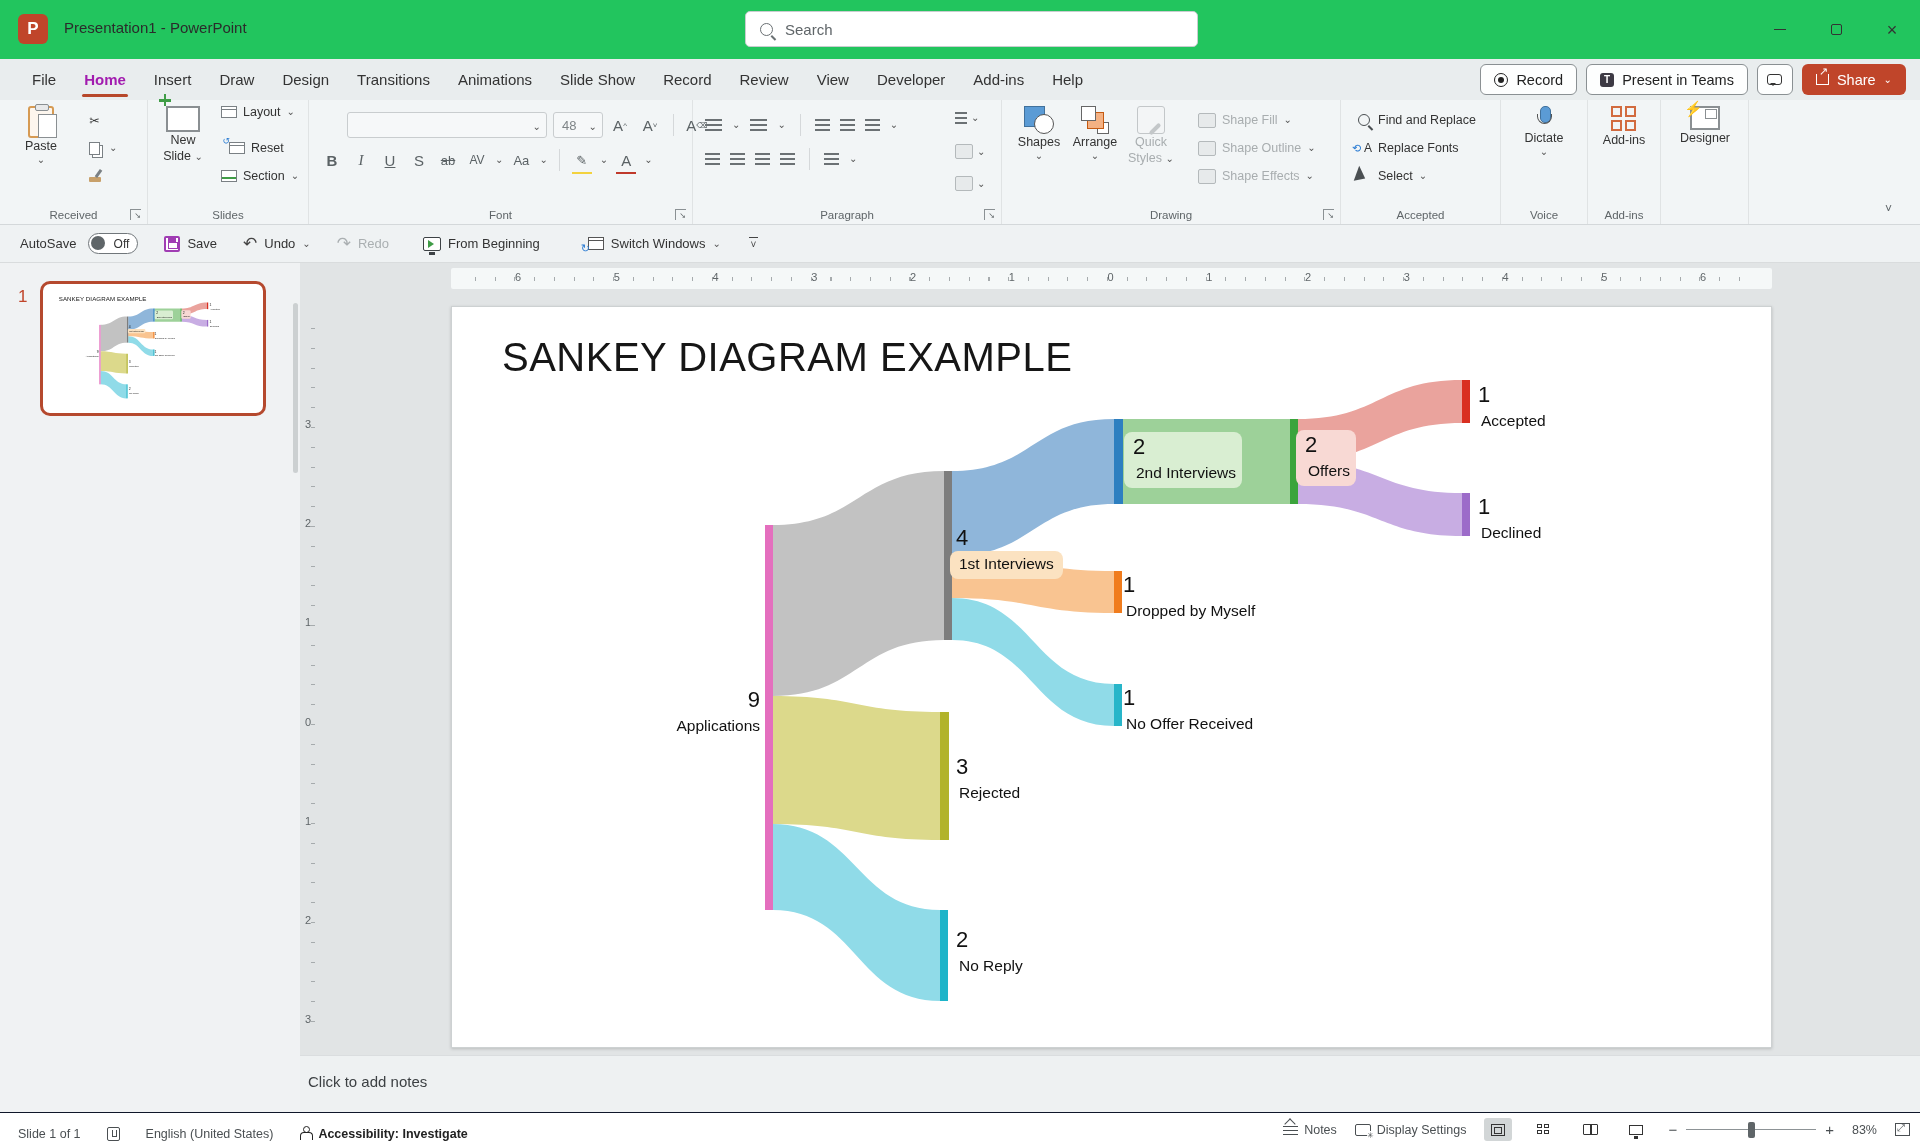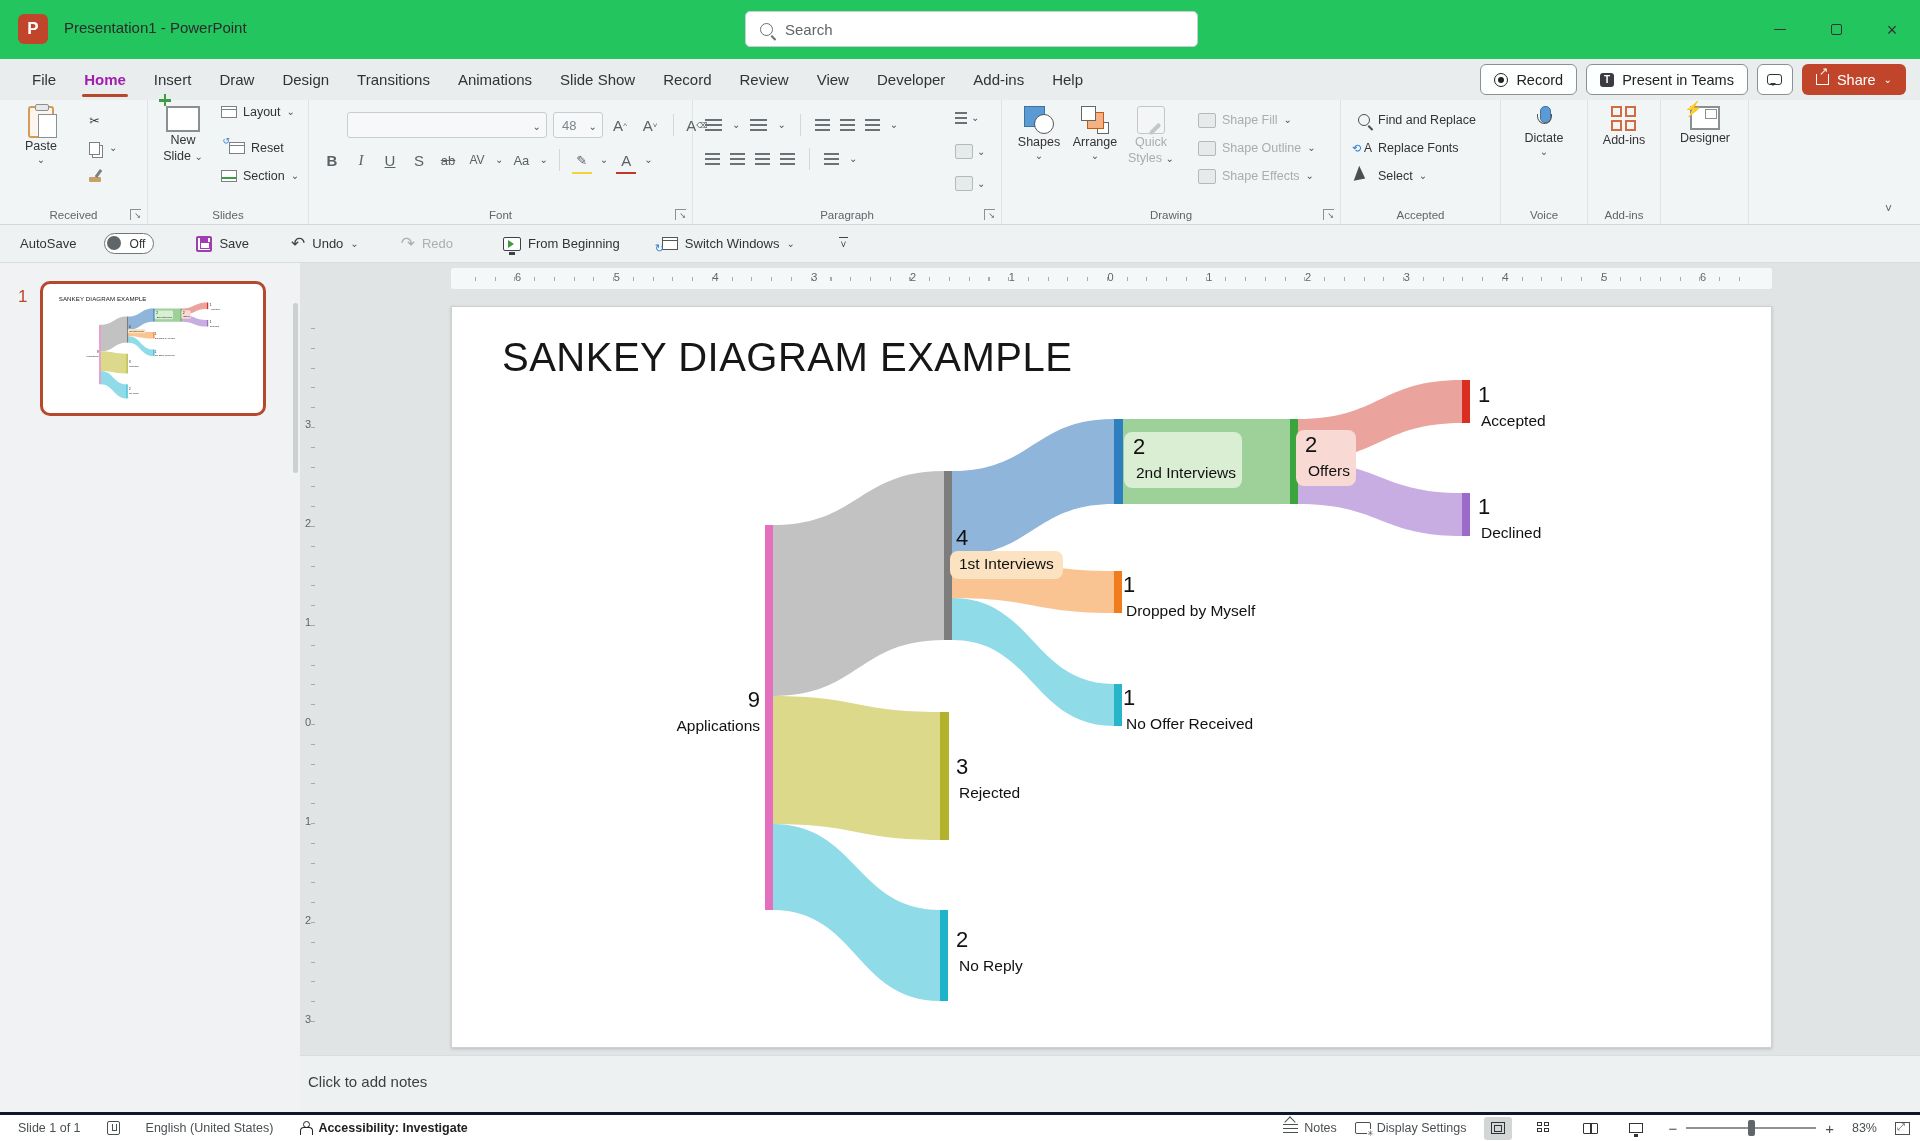--- a/index.html
+++ b/index.html
@@ -101,21 +101,21 @@
   .ic-mic::before{content:"";position:absolute;left:3px;top:0;width:9px;height:15px;border-radius:5px;background:#5b9bd5;border:1px solid #41719c}
   .ic-mic::after{content:"";position:absolute;left:0;top:8px;width:13px;height:9px;border:1.6px solid #555;border-top:none;border-radius:0 0 8px 8px}
   .ic-addins{width:26px;height:26px;display:grid;grid-template-columns:11px 11px;grid-template-rows:11px 11px;gap:3px}
   .ic-addins span{border:2px solid #d26b3f}
   .ic-designer{width:30px;height:24px;border:2px solid #8a8f92;background:#fff;position:relative}
   .ic-designer::before{content:"";position:absolute;right:1px;top:1px;width:10px;height:8px;border:1.3px solid #8a8f92}
   .ic-designer::after{content:"⚡";position:absolute;left:-8px;top:-8px;font-size:15px;color:#e8a33d}
   .collapse-chev{position:absolute;right:28px;bottom:8px;font-size:12px;color:#5f6568}
 
   
-  .qat{position:absolute;left:0;top:225px;width:1920px;height:38px;background:#eff2f3;border-bottom:1px solid #d9dcdd;display:flex;align-items:center;gap:28px;padding:0 20px;font-size:13px;color:#333}
+  .qat{position:absolute;left:0;top:225px;width:1920px;height:38px;background:#eff2f3;border-bottom:1px solid #d9dcdd;display:flex;align-items:center;gap:12px;padding:0 20px;font-size:13px;color:#333}
   .qitem{display:flex;align-items:center;gap:7px;white-space:nowrap}
   .toggle{width:50px;height:21px;border:1.4px solid #70767a;border-radius:11px;background:#fff;position:relative;display:flex;align-items:center;justify-content:flex-end;padding-right:8px;font-size:12px;color:#333}
   .toggle::before{content:"";position:absolute;left:2px;top:2px;width:14px;height:14px;border-radius:50%;background:#5f6568}
   .ic-save{width:16px;height:16px;border:2px solid #a03db3;border-radius:2px;position:relative;background:#fff}
   .ic-save::before{content:"";position:absolute;left:2px;top:0;width:8px;height:5px;background:#a03db3}
   .ic-save::after{content:"";position:absolute;left:2px;bottom:1px;width:8px;height:5px;border:1.4px solid #a03db3}
   .ic-undo{font-size:17px;color:#444;line-height:1}
   .ic-redo{font-size:17px;color:#aaafb1;line-height:1}
   .gray-t{color:#aaafb1}
   .ic-frombeg{width:18px;height:14px;border:1.6px solid #3d4245;border-radius:2px;position:relative;background:#fff}
@@ -140,21 +140,21 @@
   .hruler span{position:absolute;top:3px;transform:translateX(-50%);font-size:11px;color:#5f6568}
   .vruler{position:absolute;left:2px;top:43px;width:20px;height:742px;
     background-image:repeating-linear-gradient(180deg,#a6abad 0 1px,transparent 1px 19.8px);
     background-size:4px 700px;background-position:9px 22px;background-repeat:no-repeat}
   .vruler span{position:absolute;left:3px;transform:translateY(-50%);font-size:11px;color:#5f6568}
   .slide{position:absolute;left:151px;top:43px;width:1321px;height:742px;background:#fff;border:1px solid #cdd1d2;box-shadow:0 1px 3px rgba(0,0,0,.18)}
   .slide svg{position:absolute;left:0;top:0}
   .notesbar{position:absolute;left:0;top:792px;width:1620px;height:57px;background:#eef1f2;border-top:1px solid #dadddf;padding:17px 0 0 8px;font-size:15px;color:#3c4043}
 
   
-  .statusbar{position:absolute;left:0;top:1112px;width:1920px;height:29px;background:#fff;border-top:3px solid #0f172a;font-size:12.5px;color:#4a4f52;display:flex;align-items:center}
+  .statusbar{position:absolute;left:0;top:1112px;width:1920px;height:29px;background:#fff;border-top:1px solid #0f172a;font-size:12.5px;color:#4a4f52;display:flex;align-items:flex-end}
   .sb-left{display:flex;align-items:center;gap:26px;padding-left:18px}
   .sb-right{margin-left:auto;display:flex;align-items:center;gap:18px;padding-right:10px}
   .sb-item{display:flex;align-items:center;gap:6px;white-space:nowrap}
   .ic-book{width:13px;height:14px;border:1.5px solid #4a4f52;border-radius:2px 2px 2px 2px;position:relative}
   .ic-book::after{content:"";position:absolute;left:4px;top:2px;width:3px;height:6px;border:1.2px solid #4a4f52;border-top:none}
   .ic-person{width:13px;height:15px;position:relative}
   .ic-person::before{content:"";position:absolute;left:4px;top:0;width:5px;height:5px;border-radius:50%;border:1.3px solid #222}
   .ic-person::after{content:"";position:absolute;left:1px;top:6px;width:11px;height:7px;border:1.3px solid #222;border-bottom:none;border-radius:4px 4px 0 0}
   .sb-bold{font-weight:bold;color:#222}
   .ic-notes{width:15px;height:12px;position:relative;background:repeating-linear-gradient(#4a4f52 0 1.3px,transparent 1.3px 4px);margin-top:4px}
@@ -476,21 +476,21 @@
         <span class="chev">⌄</span>
       </div>
     <div class="qitem" style="margin-left:14px">
         <span class="ic-redo">↷</span>
         <span class="gray-t">Redo</span>
       </div>
     <div class="qitem" style="margin-left:22px">
         <span class="ic-frombeg"></span>
         <span>From Beginning</span>
       </div>
-    <div class="qitem" style="margin-left:14px">
+    <div class="qitem" style="margin-left:36px">
         <span class="ic-switchw"></span>
         <span>Switch Windows</span>
         <span class="chev">⌄</span>
       </div>
     <div class="qitem" style="margin-left:16px">
         <span class="qat-more">˅</span>
       </div>
   </div>
 
   <div class="thumbpanel">

